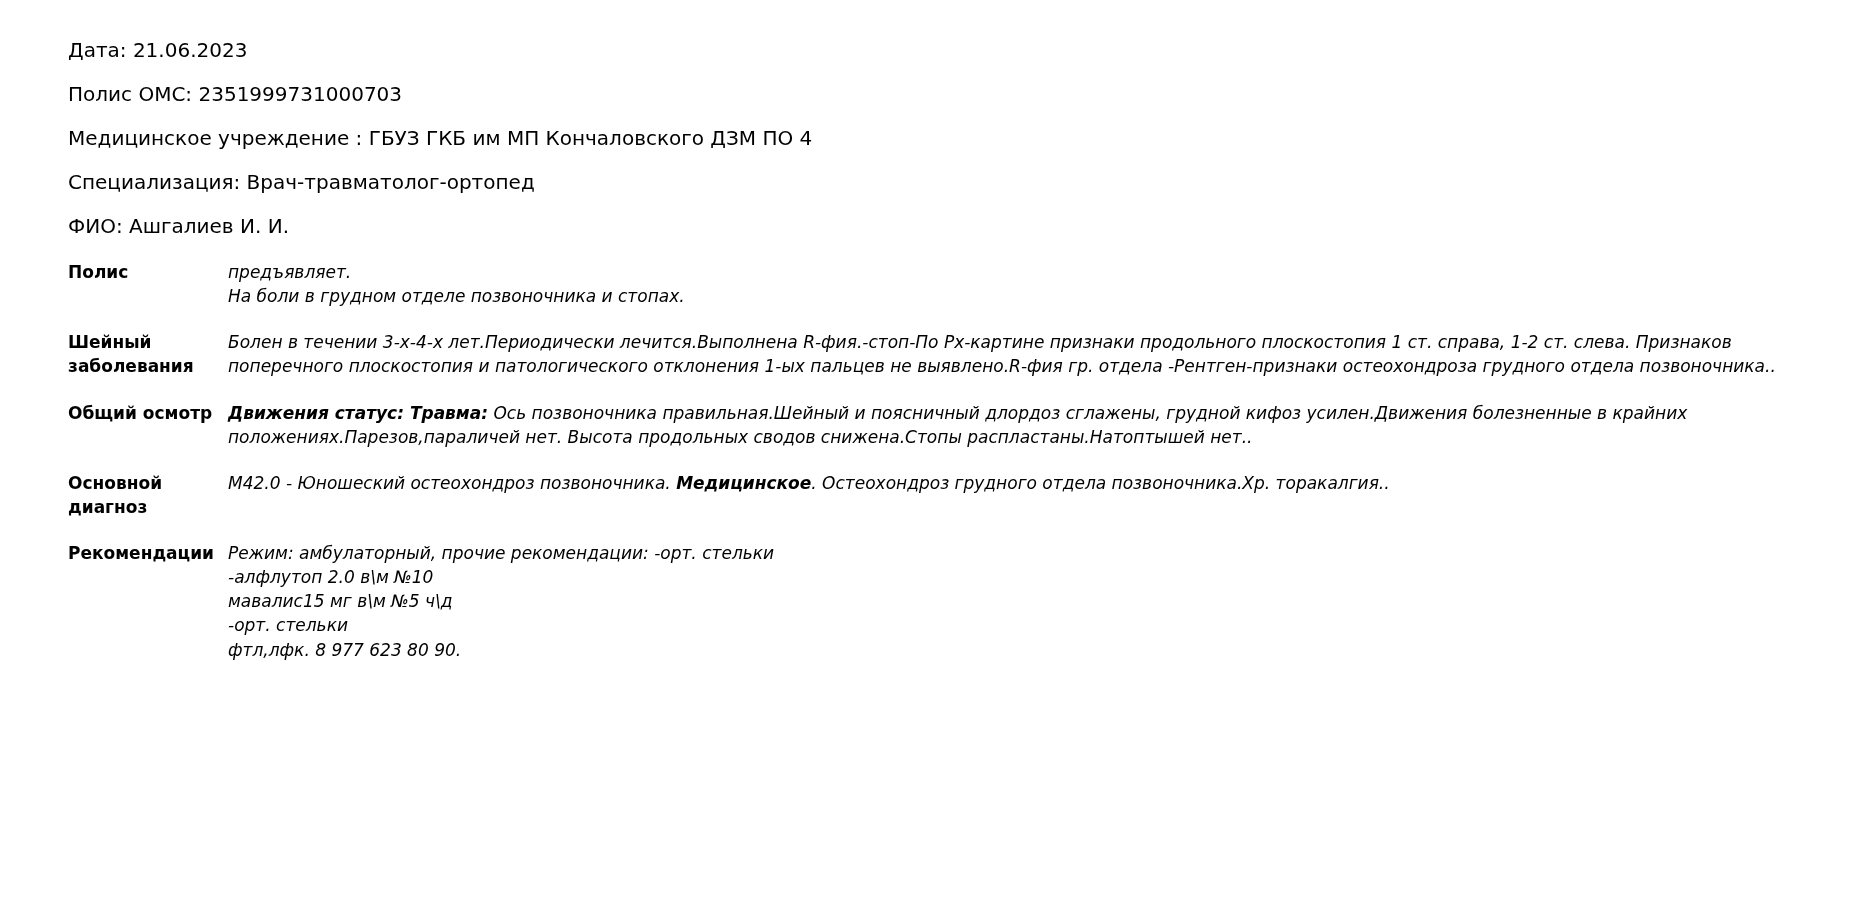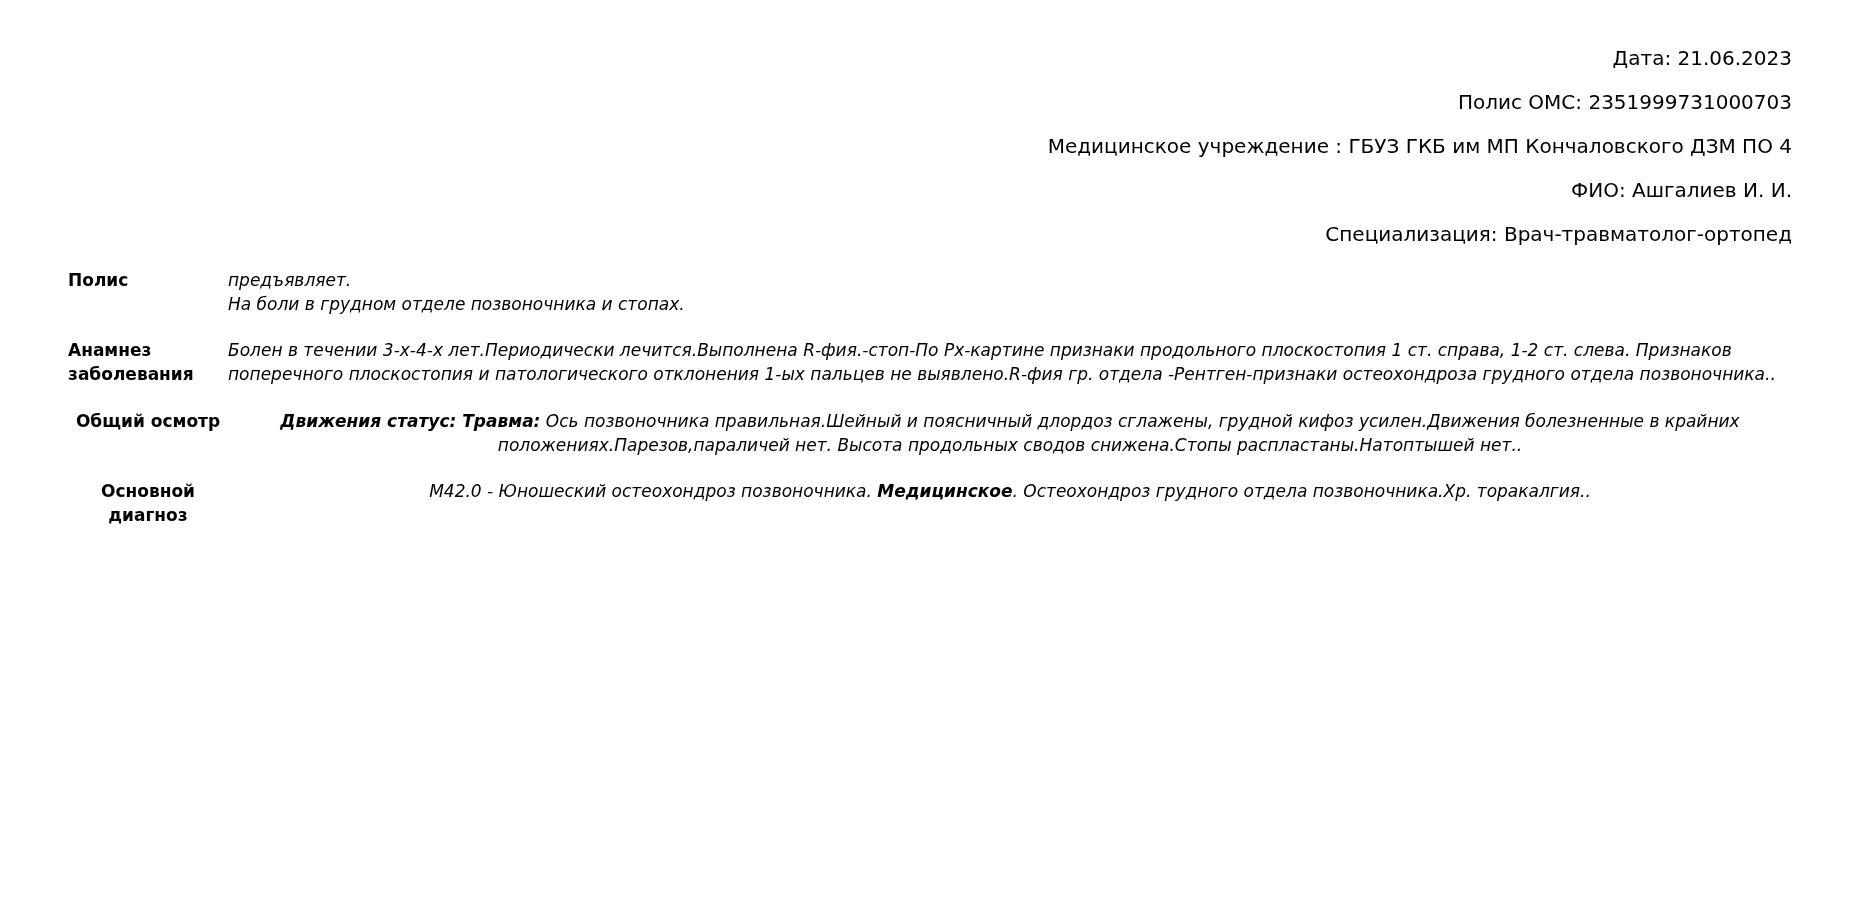--- a/index.html
+++ b/index.html
@@ -15,22 +15,21 @@
     font-size: 19px;
     line-height: 1.35;
     -webkit-font-smoothing: antialiased;
   }
   .page {
     padding: 40px 60px 0 68px;
     box-sizing: border-box;
     width: 1852px;
   }
   .header-lines {
-    margin: 8px 0 18px 0;
-    text-align: right;
+    margin: 0 0 18px 0;
   }
   .header-line {
     font-size: 20px;
     line-height: 1.0;
     margin: 0 0 24px 0;
     white-space: pre-wrap;
   }
   .doc-title {
     text-align: center;
     font-weight: bold;
@@ -55,55 +54,62 @@
     padding-right: 6px;
     white-space: pre-line;
   }
   td.value {
     padding-left: 8px;
     white-space: pre-line;
     font-style: italic;
   }
   .row-tight td {
     padding-bottom: 18px;
-    text-align: center;
   }
   b.inline {
     font-weight: bold;
   }
 </style>
 </head>
 <body>
 
 <div class="page">
 
   <div class="header-lines">
     <div class="header-line">Дата: 21.06.2023</div>
     <div class="header-line">Полис ОМС: 2351999731000703</div>
     <div class="header-line">Медицинское учреждение : ГБУЗ ГКБ им МП Кончаловского ДЗМ ПО 4</div>
+    <div class="header-line">Специализация: Врач-травматолог-ортопед</div>
     <div class="header-line">ФИО: Ашгалиев И. И.</div>
-    <div class="header-line">Специализация: Врач-травматолог-ортопед</div>
   </div>
 
 
   <table class="report">
     <tbody>
       <tr>
         <td class="label">Полис</td>
         <td class="value">предъявляет.
 На боли в грудном отделе позвоночника и стопах.</td>
       </tr>
       <tr>
-        <td class="label">Анамнез заболевания</td>
+        <td class="label">Шейный заболевания</td>
         <td class="value">Болен в течении 3-х-4-х лет.Периодически лечится.Выполнена R-фия.-стоп-По Рх-картине признаки продольного плоскостопия 1 ст. справа, 1-2 ст. слева. Признаков поперечного плоскостопия и патологического отклонения 1-ых пальцев не выявлено.R-фия гр. отдела -Рентген-признаки остеохондроза грудного отдела позвоночника..</td>
       </tr>
       <tr class="row-tight">
         <td class="label">Общий осмотр</td>
         <td class="value"><b class="inline">Движения статус: Травма:</b><span> Ось позвоночника правильная.Шейный и поясничный длордоз сглажены, грудной кифоз усилен.Движения болезненные в крайних положениях.Парезов,параличей нет. Высота продольных сводов снижена.Стопы распластаны.Натоптышей нет..</span></td>
       </tr>
       <tr class="row-tight">
         <td class="label">Основной диагноз</td>
         <td class="value"><span>М42.0 - Юношеский остеохондроз позвоночника. </span><b class="inline">Медицинское</b><span>. Остеохондроз грудного отдела позвоночника.Хр. торакалгия..</span></td>
       </tr>
+      <tr>
+        <td class="label">Рекомендации</td>
+        <td class="value">Режим: амбулаторный, прочие рекомендации: -орт. стельки
+-алфлутоп 2.0 в\м №10
+мавалис15 мг в\м №5 ч\д
+-орт. стельки
+фтл,лфк. 8 977 623 80 90.</td>
+      </tr>
     </tbody>
   </table>
 
 </div>
 
 </body></html>

